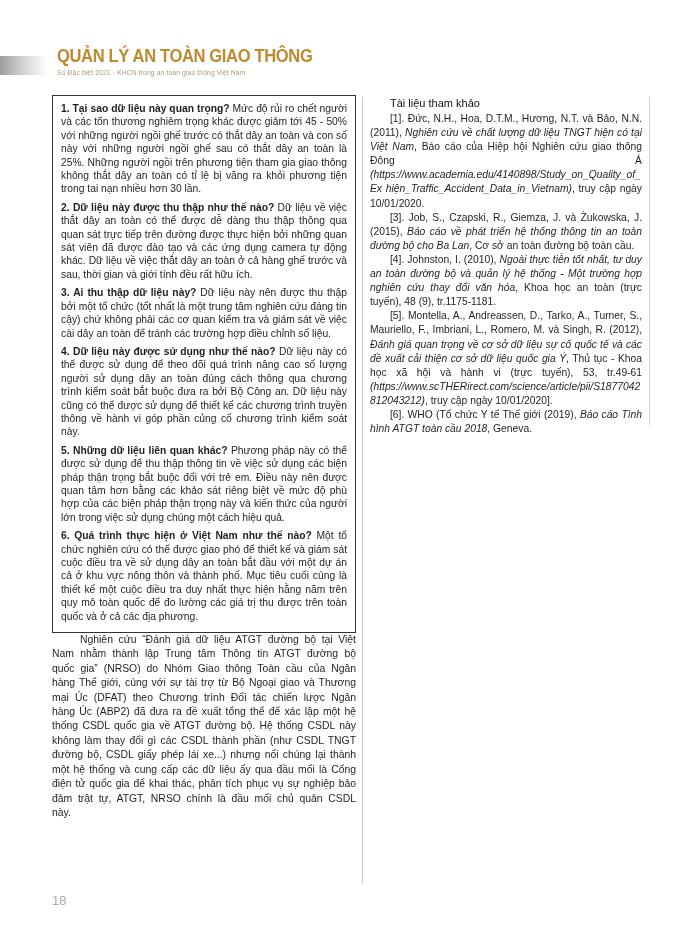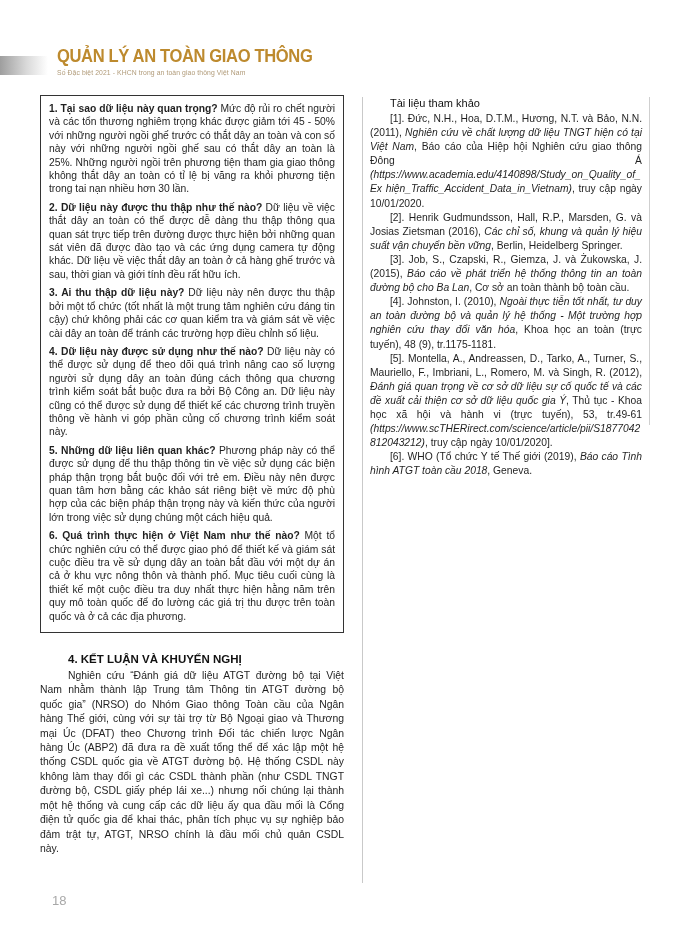--- a/index.html
+++ b/index.html
@@ -18,21 +18,21 @@
     margin:0;font-size:18px;font-weight:bold;letter-spacing:-.4px;
     color:#bd8a2e;transform:scaleX(.92);transform-origin:left;
     white-space:nowrap;
   }
   .hdr .sub{
     margin-top:2px;font-size:6.8px;color:#b09a78;letter-spacing:.1px;
   }
   
   .col-divider{position:absolute;left:362px;top:97px;width:1px;height:786px;background:#c9c9c9;}
   .right-rule{position:absolute;left:649px;top:97px;width:1px;height:328px;background:#cfcfcf;}
-  .col-left{position:absolute;left:40px;top:95px;width:304px;}
+  .col-left{position:absolute;left:52px;top:95px;width:304px;}
   .col-right{position:absolute;left:370px;top:95px;width:272px;}
   
   .qa-box{
     border:1.5px solid #333;padding:6px 8px 4px 8px;background:#fff;
   }
   .qa-box p{
     margin:0 0 5px 0;font-size:10.3px;line-height:13.4px;
     text-align:justify;color:#1f1f1f;
   }
   .qa-box p b{font-weight:bold;}
@@ -75,29 +75,27 @@
 
 <section class="col-left">
   <div class="qa-box" id="qa-box">
       <p><b>1. Tại sao dữ liệu này quan trọng?</b><span> Mức độ rủi ro chết người và các tổn thương nghiêm trọng khác được giảm tới 45 - 50% với những người ngồi ghế trước có thắt dây an toàn và con số này với những người ngồi ghế sau có thắt dây an toàn là 25%. Những người ngồi trên phương tiện tham gia giao thông không thắt dây an toàn có tỉ lệ bị văng ra khỏi phương tiện trong tai nạn nhiều hơn 30 lần.</span></p>
       <p><b>2. Dữ liệu này được thu thập như thế nào?</b><span> Dữ liệu về việc thắt dây an toàn có thể được dễ dàng thu thập thông qua quan sát trực tiếp trên đường được thực hiện bởi những quan sát viên đã được đào tạo và các ứng dụng camera tự động khác. Dữ liệu về việc thắt dây an toàn ở cả hàng ghế trước và sau, thời gian và giới tính đều rất hữu ích.</span></p>
       <p><b>3. Ai thu thập dữ liệu này?</b><span> Dữ liệu này nên được thu thập bởi một tổ chức (tốt nhất là một trung tâm nghiên cứu đáng tin cậy) chứ không phải các cơ quan kiểm tra và giám sát về việc cài dây an toàn để tránh các trường hợp điều chỉnh số liệu.</span></p>
       <p><b>4. Dữ liệu này được sử dụng như thế nào?</b><span> Dữ liệu này có thể được sử dụng để theo dõi quá trình nâng cao số lượng người sử dụng dây an toàn đúng cách thông qua chương trình kiểm soát bắt buộc đưa ra bởi Bộ Công an. Dữ liệu này cũng có thể được sử dụng để thiết kế các chương trình truyền thông về hành vi góp phần củng cố chương trình kiểm soát này.</span></p>
       <p><b>5. Những dữ liệu liên quan khác?</b><span> Phương pháp này có thể được sử dụng để thu thập thông tin về việc sử dụng các biện pháp thận trọng bắt buộc đối với trẻ em. Điều này nên được quan tâm hơn bằng các khảo sát riêng biệt về mức độ phù hợp của các biện pháp thận trọng này và kiến thức của người lớn trong việc sử dụng chúng một cách hiệu quả.</span></p>
       <p><b>6. Quá trình thực hiện ở Việt Nam như thế nào?</b><span> Một tổ chức nghiên cứu có thể được giao phó để thiết kế và giám sát cuộc điều tra về sử dụng dây an toàn bắt đầu với một dự án cả ở khu vực nông thôn và thành phố. Mục tiêu cuối cùng là thiết kế một cuộc điều tra duy nhất thực hiện hằng năm trên quy mô toàn quốc để đo lường các giá trị thu được trên toàn quốc và ở cả các địa phương.</span></p>
     </div>
-  <h2 class="concl-h">4. KẾT LUẬN VÀ KHUYẾN NGHỊ</h2>
   <p class="concl-p">Nghiên cứu “Đánh giá dữ liệu ATGT đường bộ tại Việt Nam nhằm thành lập Trung tâm Thông tin ATGT đường bộ quốc gia” (NRSO) do Nhóm Giao thông Toàn cầu của Ngân hàng Thế giới, cùng với sự tài trợ từ Bộ Ngoại giao và Thương mại Úc (DFAT) theo Chương trình Đối tác chiến lược Ngân hàng Úc (ABP2) đã đưa ra đề xuất tổng thể để xác lập một hệ thống CSDL quốc gia về ATGT đường bộ. Hệ thống CSDL này không làm thay đổi gì các CSDL thành phần (như CSDL TNGT đường bộ, CSDL giấy phép lái xe...) nhưng nối chúng lại thành một hệ thống và cung cấp các dữ liệu ấy qua đầu mối là Cổng điện tử quốc gia để khai thác, phân tích phục vụ sự nghiệp bảo đảm trật tự, ATGT, NRSO chính là đầu mối chủ quản CSDL này.</p>
 </section>
 
 <section class="col-right">
   <h3 class="refs-h">Tài liệu tham khảo</h3>
   <div id="refs-list">
       <p class="ref-item"><span>[1]. Đức, N.H., Hoa, D.T.M., Hương, N.T. và Bảo, N.N. (2011), </span><span class="it">Nghiên cứu về chất lượng dữ liệu TNGT hiện có tại Việt Nam</span><span>, Báo cáo của Hiệp hội Nghiên cứu giao thông Đông Á </span><span class="it">(https://www.academia.edu/4140898/Study_on_Quality_of_Ex hiện_Traffic_Accident_Data_in_Vietnam)</span><span>, truy cập ngày 10/01/2020.</span></p>
-      <p class="ref-item"><span>[2]. Henrik Gudmundsson, Hall, R.P., Marsden, G. và Josias Zietsman (2016), </span><span class="it">Các chỉ số, khung và quản lý hiệu suất vận chuyển bền vững</span><span>, Berlin, Heidelberg Springer.</span></p>
-      <p class="ref-item"><span>[3]. Job, S., Czapski, R., Giemza, J. và Żukowska, J. (2015), </span><span class="it">Báo cáo về phát triển hệ thống thông tin an toàn đường bộ cho Ba Lan</span><span>, Cơ sở an toàn thành bộ toàn cầu.</span></p>
+      <p class="ref-item"><span>[3]. Job, S., Czapski, R., Giemza, J. và Żukowska, J. (2015), </span><span class="it">Báo cáo về phát triển hệ thống thông tin an toàn đường bộ cho Ba Lan</span><span>, Cơ sở an toàn đường bộ toàn cầu.</span></p>
       <p class="ref-item"><span>[4]. Johnston, I. (2010), </span><span class="it">Ngoài thực tiễn tốt nhất, tư duy an toàn đường bộ và quản lý hệ thống - Một trường hợp nghiên cứu thay đổi văn hóa</span><span>, Khoa học an toàn (trực tuyến), 48 (9), tr.1175-1181.</span></p>
       <p class="ref-item"><span>[5]. Montella, A., Andreassen, D., Tarko, A., Turner, S., Mauriello, F., Imbriani, L., Romero, M. và Singh, R. (2012), </span><span class="it">Đánh giá quan trọng về cơ sở dữ liệu sự cố quốc tế và các đề xuất cải thiện cơ sở dữ liệu quốc gia Ý</span><span>, Thủ tục - Khoa học xã hội và hành vi (trực tuyến), 53, tr.49-61 </span><span class="it">(https://www.scTHERirect.com/science/article/pii/S1877042812043212)</span><span>, truy cập ngày 10/01/2020].</span></p>
       <p class="ref-item"><span>[6]. WHO (Tổ chức Y tế Thế giới (2019), </span><span class="it">Báo cáo Tình hình ATGT toàn cầu 2018</span><span>, Geneva.</span></p>
     </div>
 </section>
 
 <div class="page-num">18</div>
 
 </body></html>

